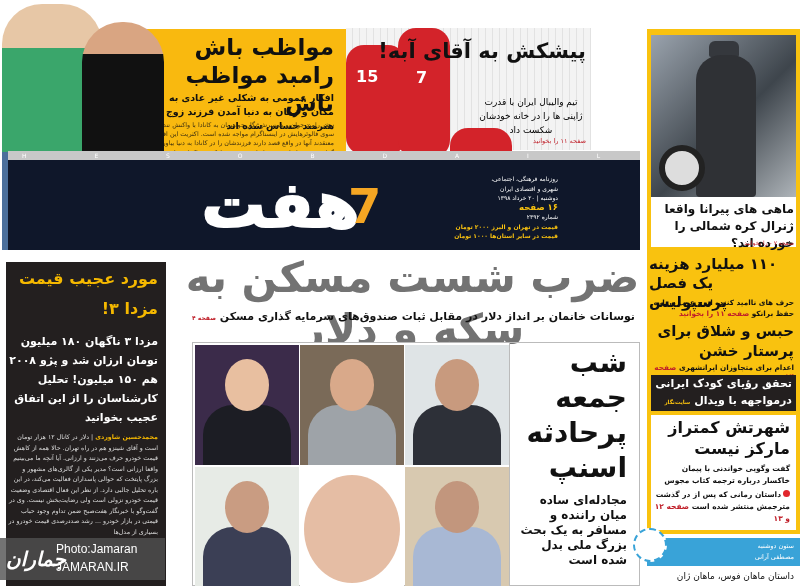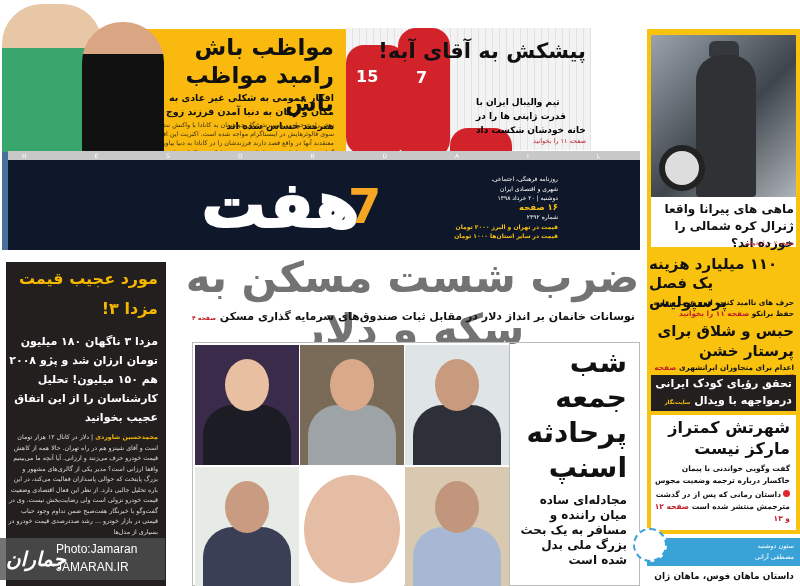--- a/index.html
+++ b/index.html
@@ -15,21 +15,21 @@
 #p2{left:82px;top:22px;width:82px;height:228px;background:linear-gradient(#d9a582 0 14%,#111 14%)}
 #rambod-title{right:12px;top:4px;font-size:23px;font-weight:bold;color:#111;line-height:28px;text-align:right;width:180px}
 #rambod-sub{right:12px;top:62px;width:190px;font-size:9.5px;font-weight:bold;color:#111;line-height:14px;text-align:right}
 #rambod-body{right:12px;top:92px;width:190px;font-size:6.4px;color:#3c2f10;line-height:9.2px;text-align:right}
 #rambod-ref{color:#c0202a}
 
 #volley{left:346px;top:0;width:290px;height:170px}
 #vstripes{left:0;top:28px;width:245px;height:122px;background:repeating-linear-gradient(90deg,#f3f3f3 0 6px,#e2e2e2 6px 7px)}
 .player{position:absolute;background:#d3232a;border-radius:18px}
 #vball-title{right:50px;top:38px;font-size:21px;font-weight:bold;line-height:26px;text-align:right;color:#111}
-#vball-sub{right:50px;top:95px;font-size:9px;font-weight:bold;line-height:14px;width:110px;text-align:left}
+#vball-sub{right:50px;top:95px;font-size:9px;font-weight:normal;line-height:14px;width:110px;text-align:center}
 #vball-ref{right:50px;top:137px;font-size:6.5px;color:#c0202a}
 
 #kim-box{left:647px;top:29px;width:153px;height:222px;background:#f9c20f}
 #kim-photo{left:4px;top:6px;width:145px;height:162px;background:linear-gradient(135deg,#9aa3ad,#3e454c 55%,#aeb4b9)}
 #kim-figure{left:45px;top:20px;width:60px;height:142px;background:#2f3135;border-radius:25px 25px 4px 4px}
 #kim-hat{left:58px;top:6px;width:30px;height:16px;background:#35383d;border-radius:6px 6px 2px 2px}
 #kim-title{right:6px;top:172px;font-size:12px;font-weight:bold;line-height:17px;text-align:right;width:145px;color:#111}
 #kim-ref{right:6px;top:210px;font-size:6px;color:#c0202a}
 
 #grayline{left:8px;top:151px;width:632px;height:9px;background:#c8c8c8;font-size:6px;color:#fff;letter-spacing:33px;line-height:9px;direction:ltr;padding-left:14px}
@@ -73,21 +73,21 @@
 #kid-ref{color:#f9c20f;font-size:5.5px}
 #city-box{left:4px;top:164px;width:145px;height:115px;background:#fff}
 #city-title{right:6px;top:2px;font-size:16px;font-weight:bold;line-height:21px;text-align:right;color:#111;width:135px}
 #city-sub{right:6px;top:48px;font-size:7.5px;font-weight:bold;line-height:12px;text-align:right;color:#111;width:138px}
 #city-bullet{right:6px;top:74px;font-size:7.5px;font-weight:bold;line-height:12px;text-align:right;color:#111;width:138px}
 .dot{display:inline-block;width:7px;height:7px;border-radius:50%;background:#e1262c;margin-left:2px}
 #column-box{left:647px;top:538px;width:153px;height:48px;background:#fff}
 #column-head{left:0;top:0;width:153px;height:28px;background:#39a3d8}
 #column-sun{left:-14px;top:-10px;width:34px;height:34px;border-radius:50%;background:#fff;border:2px dashed #39a3d8}
 #column-label{right:6px;top:3px;font-size:6.5px;color:#fff;text-align:right;line-height:11px}
-#column-title{right:6px;top:33px;font-size:9px;font-weight:bold;color:#111}
+#column-title{right:6px;top:33px;font-size:9px;font-weight:normal;color:#111}
 </style>
 </head>
 <body>
 
 <div class="abs yellow" id="topband">
   <div class="abs" id="rambod-sub">افکار عمومی به شکلی غیر عادی به مکان و زمان به دنیا آمدن فرزند زوج هنرمند حساس شده اند</div>
   <div class="abs" id="rambod-title">مواظب باش رامبد مواظب باش</div>
   <div class="abs" id="rambod-body"><span>سفر رامبد جوان و همسرش نگار جواهریان به کانادا با واکنش تندی از سوی فالوئرهایش در اینستاگرام مواجه شده است. اکثریت این افراد معتقدند آنها در واقع قصد دارند فرزندشان را در کانادا به دنیا بیاورند. به گزارش عصر ایران، هدف از این سفر، مشارکت در اکران فیلم «قانون مورفی» ...</span> <span id="rambod-ref">صفحه ۸</span></div>
 </div>
 <div class="abs" id="people">
@@ -183,21 +183,21 @@
 <div class="abs" id="rcol">
   <div class="abs" id="pers-title">۱۱۰ میلیارد هزینه یک فصل پرسپولیس</div>
   <div class="abs" id="pers-sub"><span>حرف های ناامید کننده ایرج عرب درباره حفظ برانکو</span> <span class="red">صفحه ۱۱ را بخوانید</span></div>
   <div class="abs" id="habs-title">حبس و شلاق برای پرستار خشن</div>
   <div class="abs" id="habs-sub"><span>اعدام برای متجاوزان ایرانشهری</span> <span class="red">صفحه ۱۴</span></div>
   <div class="abs" id="kid-box">
     <div class="abs" id="kid-title"><span>تحقق رؤیای کودک ایرانی درمواجهه با ویدال</span> <span id="kid-ref">سایت‌نگار صفحه ۸</span></div>
   </div>
   <div class="abs" id="city-box">
     <div class="abs" id="city-title">شهرتش کمتراز مارکز نیست</div>
-    <div class="abs" id="city-sub">گفت وگویی خواندنی با پیمان خاکسار درباره ترجمه وضعیت مجوس</div>
+    <div class="abs" id="city-sub">گفت وگویی خواندنی با پیمان خاکسار درباره ترجمه کتاب مجوس</div>
     <div class="abs" id="city-bullet"><span class="dot"></span><span>داستان رمانی که پس از در گذشت مترجمش منتشر شده است</span> <span class="red">صفحه ۱۲ و ۱۳</span></div>
   </div>
 </div>
 
 <div class="abs" id="column-box">
   <div class="abs" id="column-head">
     <div class="abs" id="column-sun"></div>
     <div class="abs" id="column-label">
         <div>ستون دوشنبه</div>
         <div>مصطفی آرانی</div>

